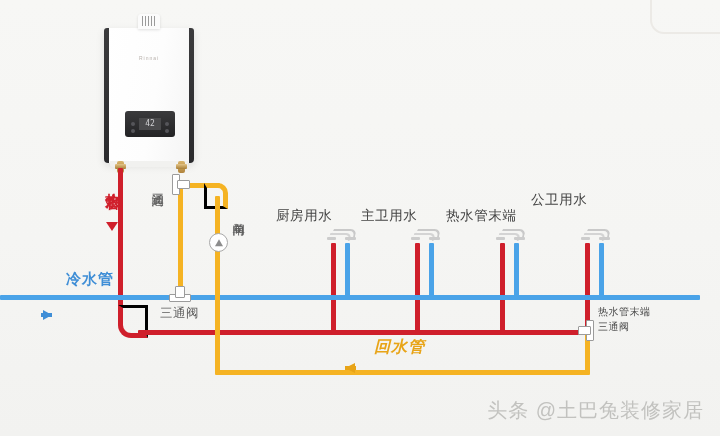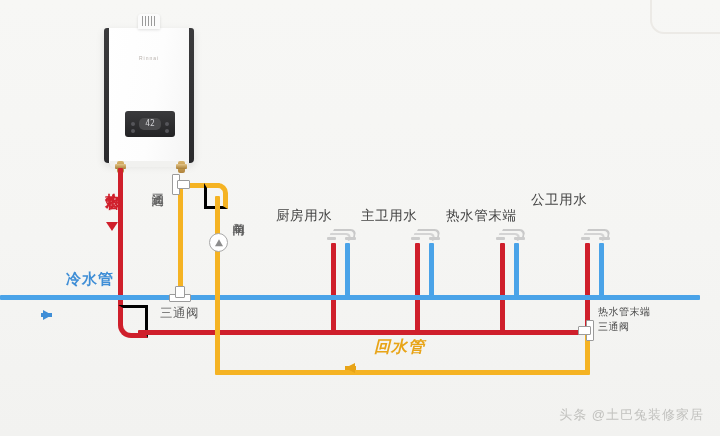--- a/index.html
+++ b/index.html
@@ -27,21 +27,21 @@
   .heater-flue{position:absolute;left:50%;top:-14px;transform:translateX(-50%);
     width:22px;height:15px;background:#fbfbfb;border-radius:3px 3px 0 0;
     box-shadow:0 1px 3px rgba(0,0,0,.12);}
   .heater-flue:before{content:"";position:absolute;left:4px;top:2px;width:14px;height:10px;
     background:repeating-linear-gradient(90deg,#9a9a9a 0 1px,transparent 1px 3px);}
   .heater-brand{position:absolute;left:0;right:0;top:27px;text-align:center;
     font-size:5px;letter-spacing:1px;color:#b9b2ad;}
   .heater-panel{position:absolute;left:21px;bottom:26px;width:50px;height:26px;
     background:linear-gradient(180deg,#3a3a3c,#232325);border-radius:3px;}
   .heater-screen{position:absolute;left:50%;top:50%;transform:translate(-50%,-50%);
-    width:22px;height:12px;background:#4a4a4c;border-radius:5px;
+    width:22px;height:12px;background:#4a4a4c;border-radius:0;
     color:#cfcfd2;font-size:8px;line-height:12px;text-align:center;
     font-family:"DejaVu Sans Mono",monospace;}
   .heater-dot{position:absolute;width:4px;height:4px;border-radius:50%;background:#55555a;}
   .heater-dot.d1{left:6px;top:11px;} .heater-dot.d2{right:6px;top:11px;}
   .heater-dot.d3{left:6px;top:18px;} .heater-dot.d4{right:6px;top:18px;}
   .heater-bottom{position:absolute;left:6px;right:6px;bottom:-4px;height:6px;
     background:#f1f1ef;border-radius:0 0 3px 3px;}
 
   
   .brass{position:absolute;width:7px;height:12px;border-radius:2px;
@@ -101,21 +101,21 @@
     border-top:9px solid #d0202c;}
   .arrow-rt{position:absolute;width:0;height:0;
     border-top:5px solid transparent;border-bottom:5px solid transparent;
     border-left:9px solid #3f8ed6;}
   .arrow-rt:before{content:"";position:absolute;left:-11px;top:-2px;width:11px;height:4px;background:#3f8ed6;}
   .arrow-lf{position:absolute;width:0;height:0;
     border-top:5px solid transparent;border-bottom:5px solid transparent;
     border-right:10px solid #e8a417;}
   .arrow-lf:after{content:"";position:absolute;left:0;top:-2px;width:11px;height:4px;background:#e8a417;}
 
-  .watermark{position:absolute;right:16px;bottom:12px;font-size:13px;color:#c2c2bf;
+  .watermark{position:absolute;right:16px;bottom:12px;font-size:20px;color:#c2c2bf;
     letter-spacing:1px;}
 </style>
 </head>
 <body>
 
 <div id="stage">
 
   <div class="corner-card"></div>
 
   <div class="heater">

